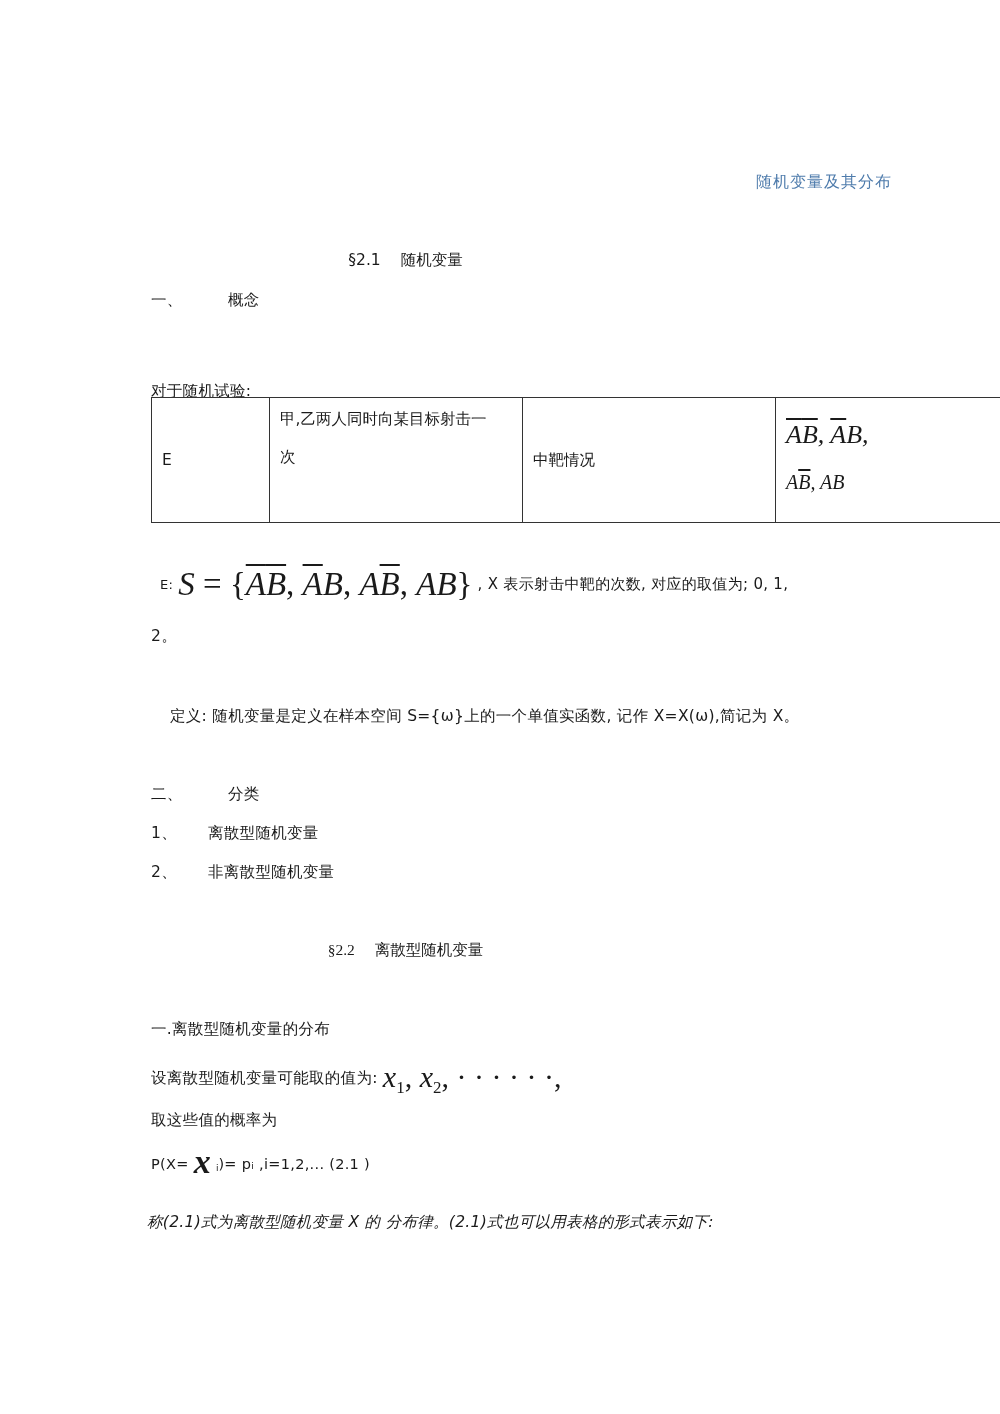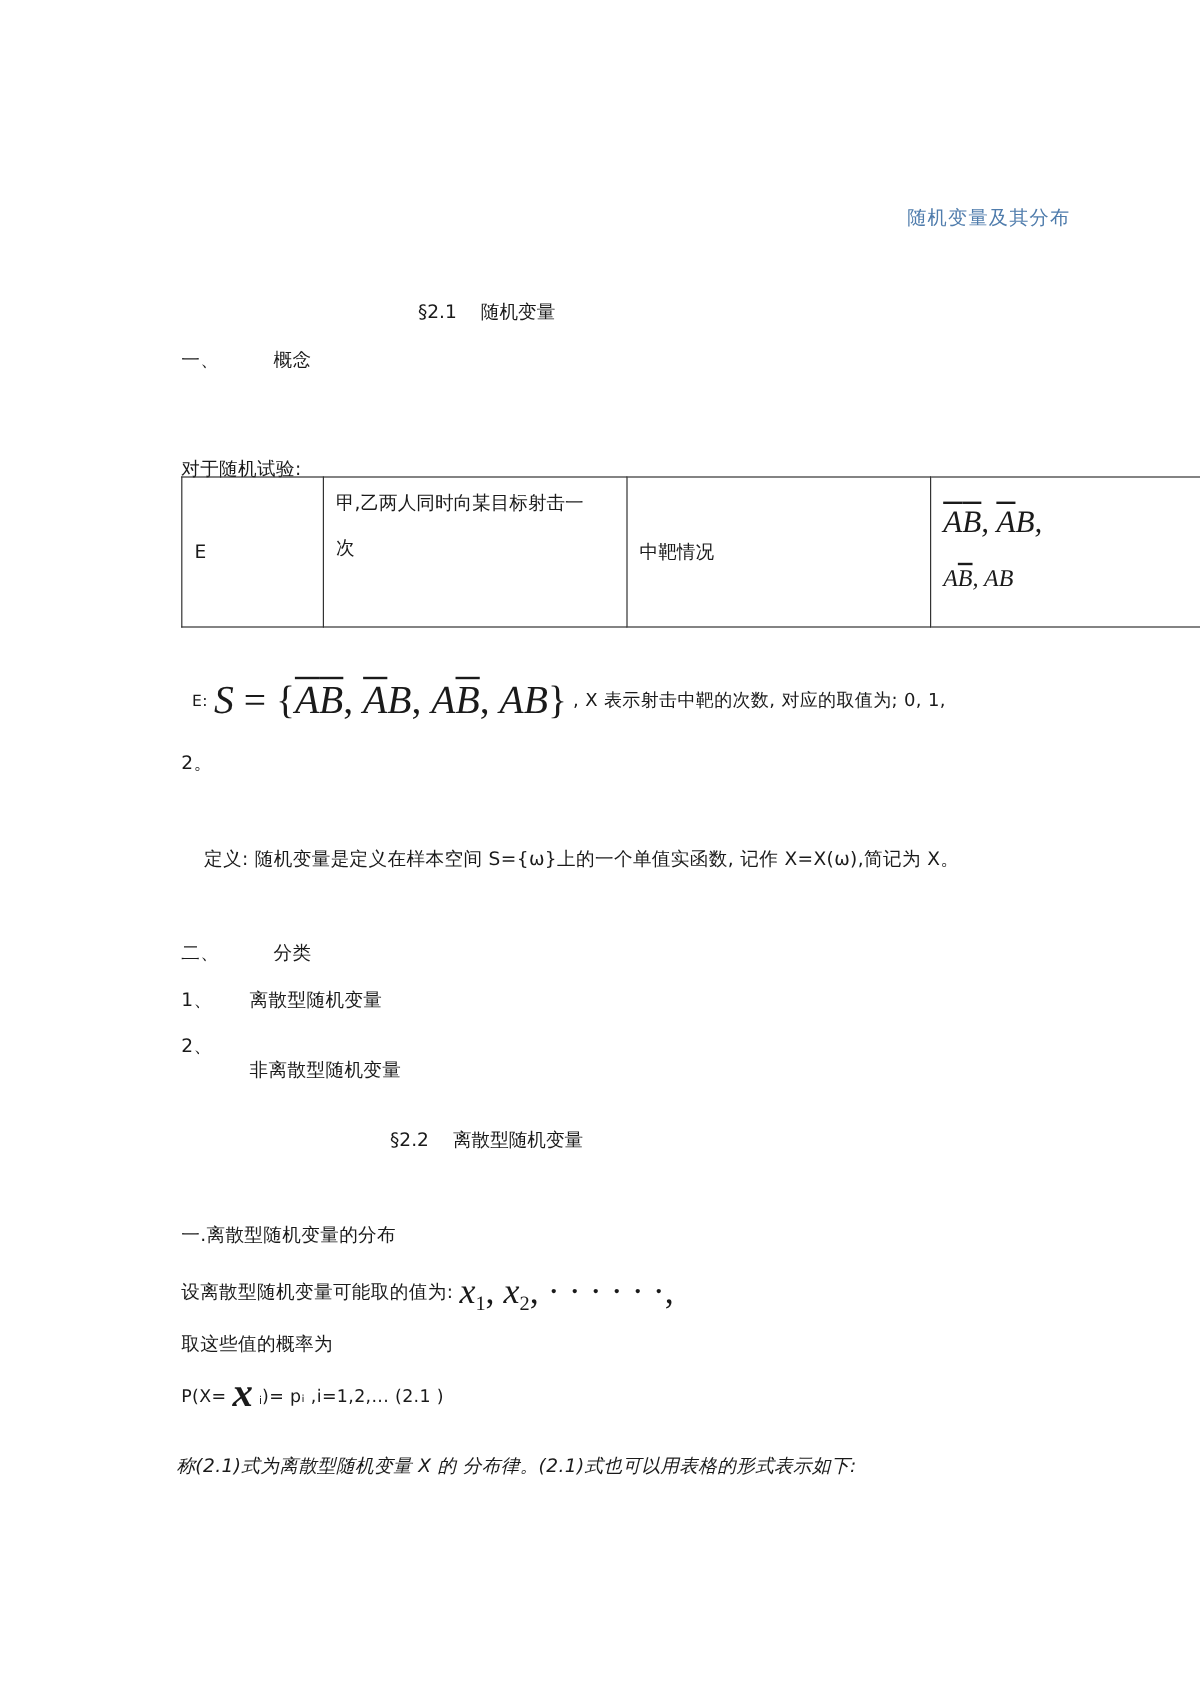--- a/index.html
+++ b/index.html
@@ -84,24 +84,24 @@
   <span>二、</span>
   <span style="position:absolute; left:77px;">分类</span>
 </div>
 
 <div class="abs txt" style="left:151px; top:823px;">
   <span>1、</span>
   <span style="position:absolute; left:57px;">离散型随机变量</span>
 </div>
 <div class="abs txt" style="left:151px; top:862px;">
   <span>2、</span>
-  <span style="position:absolute; left:57px;margin-top:20px;">非离散型随机变量</span>
+  <span style="position:absolute; left:57px;">非离散型随机变量</span>
 </div>
 
-<div class="abs sec" style="top:940px;">
+<div class="abs sec" style="top:940px;font-family:Liberation Serif, serif;">
   <span class="num">§2.2</span><span>离散型随机变量</span>
 </div>
 
 <div class="abs txt" style="left:151px; top:1019px;">一.离散型随机变量的分布</div>
 
 <div class="abs" style="left:151px; top:1060px;">
   <span class="txt" style="position:relative; top:-4px;">设离散型随机变量可能取的值为:</span>
   <span class="xm"><span>x</span><sub>1</sub><span style="font-style:normal;">, </span><span>x</span><sub>2</sub><span style="font-style:normal;">, · · · · · ·,</span></span>
 </div>
 

